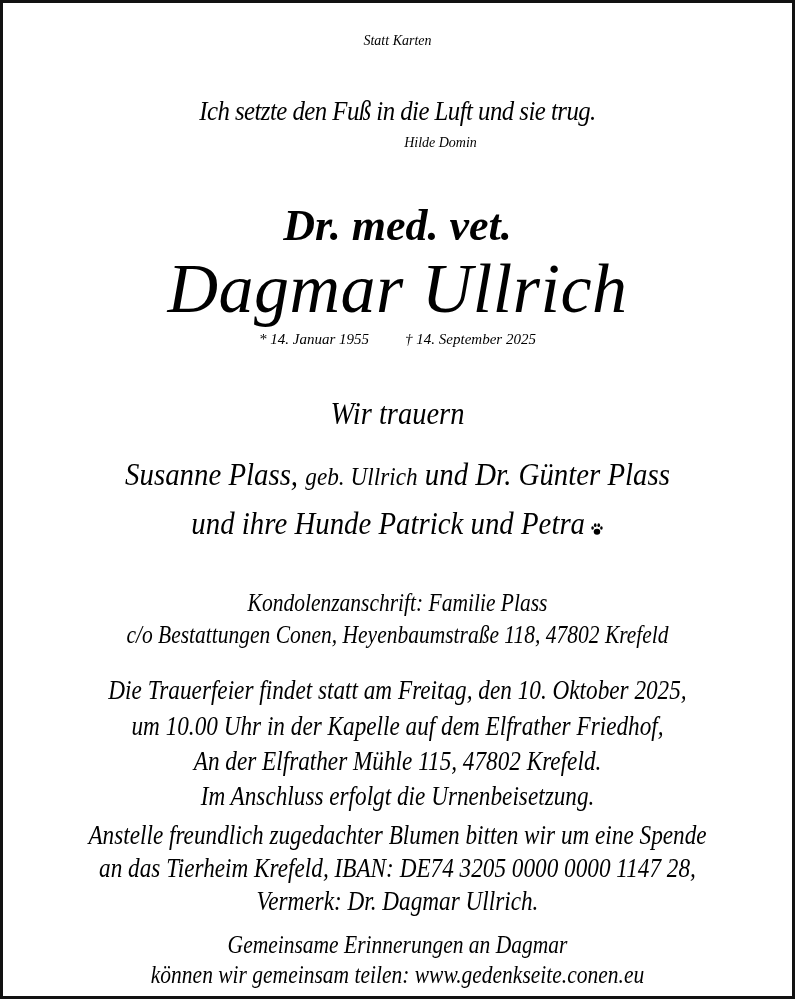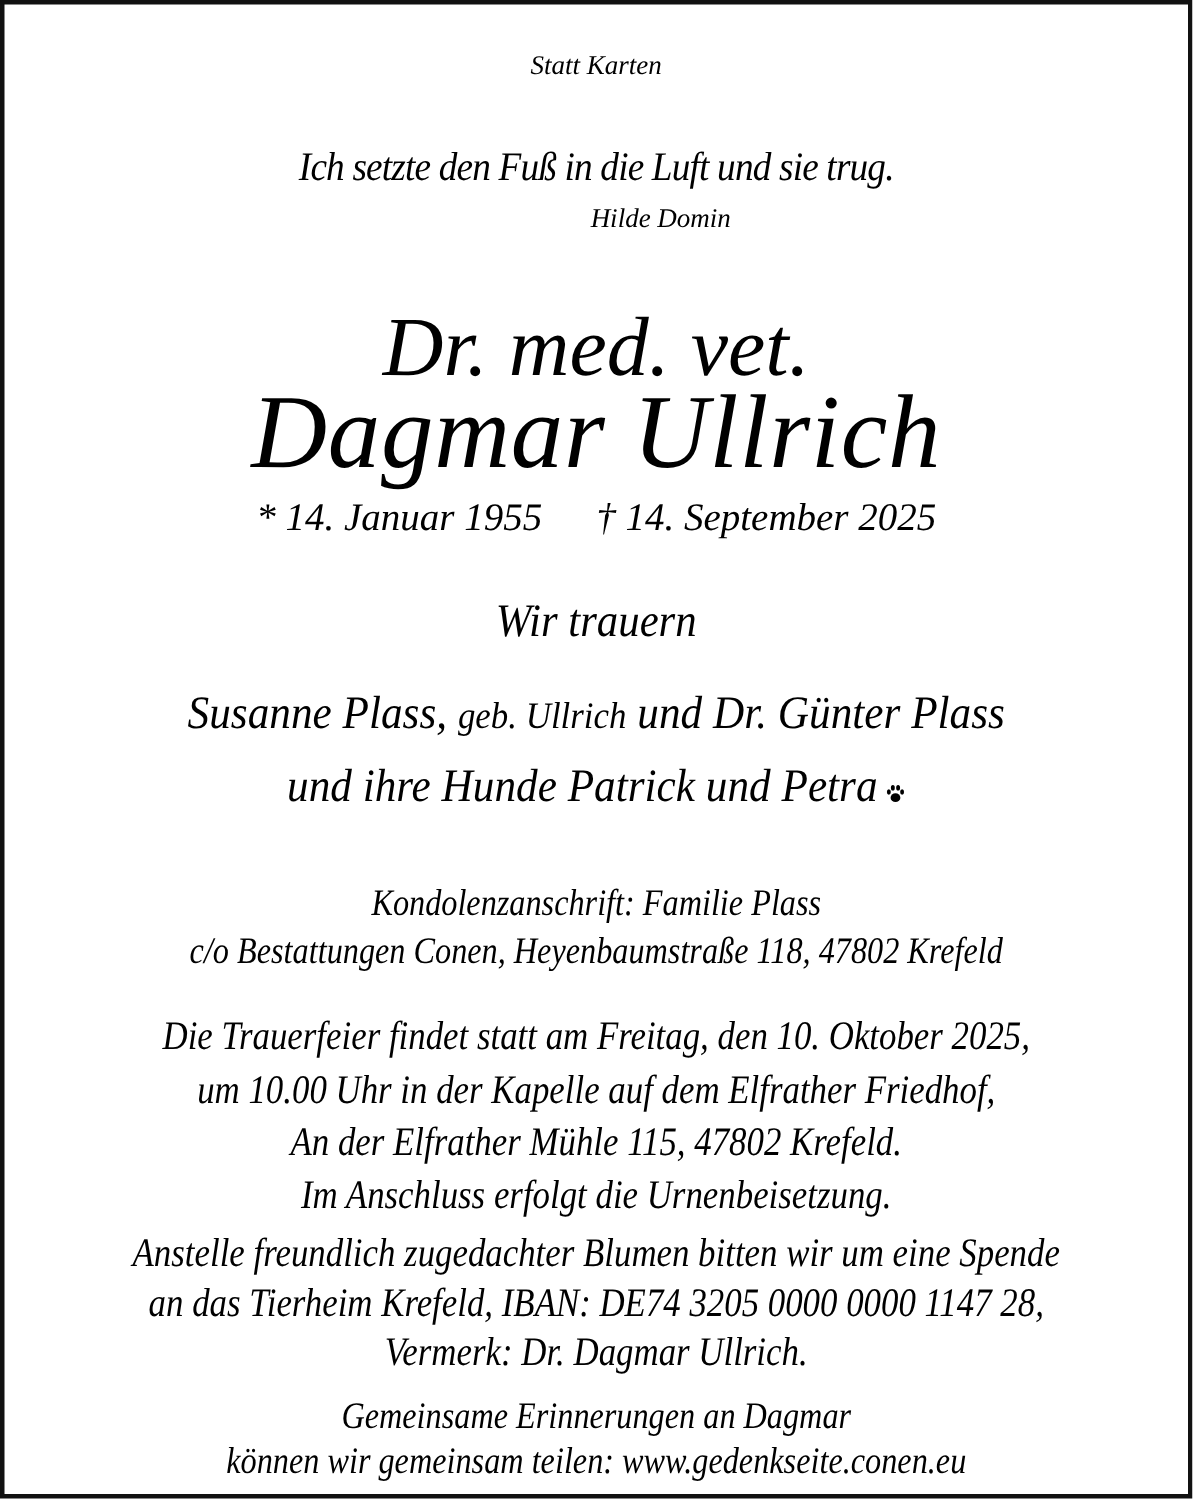--- a/index.html
+++ b/index.html
@@ -26,25 +26,25 @@
     }
     .line {
       position: absolute;
       left: 0;
       width: 795px;
       text-align: center;
       font-style: italic;
       white-space: nowrap;
       line-height: 1;
     }
-    .small { font-size: 18px; }
+    .small { font-size: 14px; }
     .quote { font-size: 27px; letter-spacing: -0.6px; transform: scaleX(0.92); }
-    .title { font-size: 56px; }
+    .title { font-size: 44px; font-weight: bold; }
     .name { font-size: 70px; letter-spacing: 0.5px; }
-    .dates { font-size: 26px; }
+    .dates { font-size: 15px; }
     .wir { font-size: 31px; transform: scaleX(0.92); }
     .family { font-size: 31px; transform: scaleX(0.93); }
     .geb { font-size: 25px; }
     .body-text { font-size: 25px; transform: scaleX(0.86); }
     .body-text-lg { font-size: 27px; transform: scaleX(0.86); }
     .gap { display: inline-block; width: 36px; }
     .paw {
       display: inline-block;
       width: 14px;
       height: 14px;

